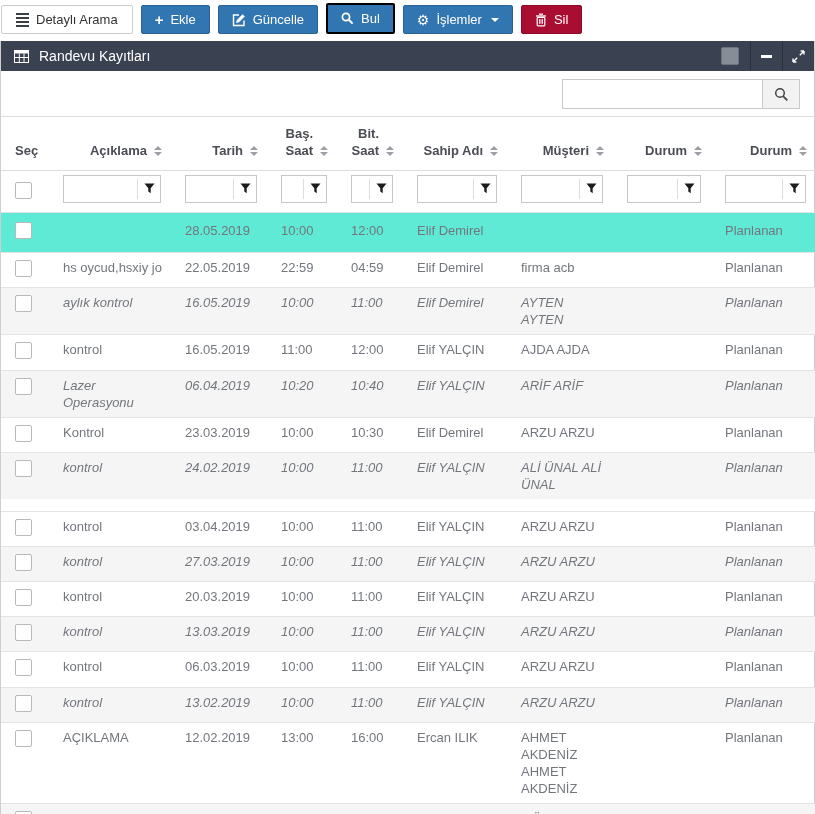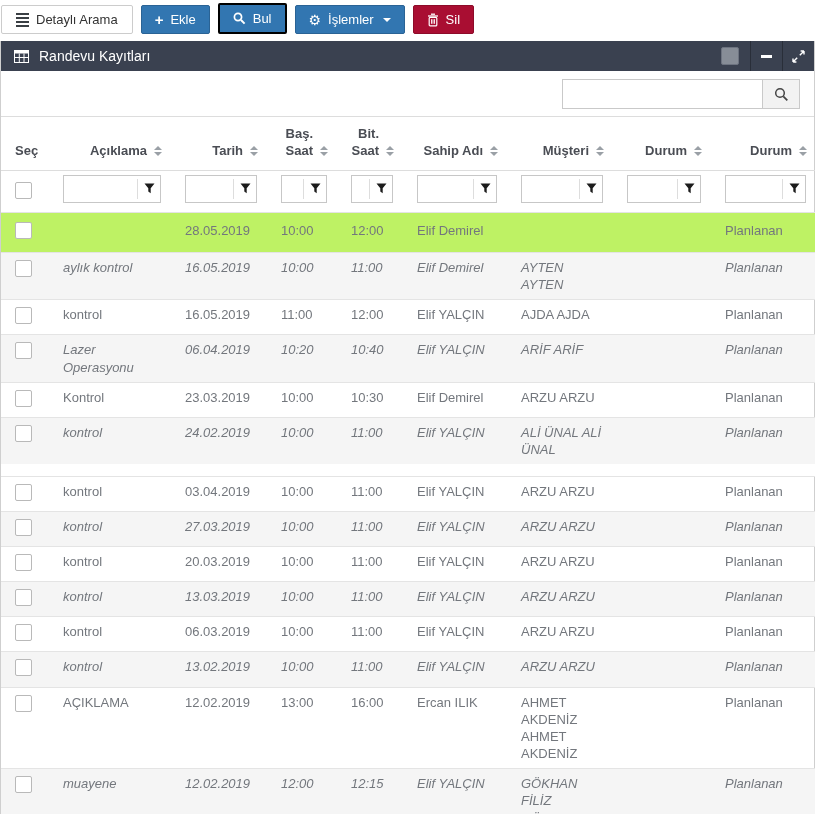--- a/index.html
+++ b/index.html
@@ -65,40 +65,49 @@
   .filter-cell { padding: 4px 10px 9px 14px; }
   .filter-box { display: flex; align-items: center; height: 28px; border: 1px solid #c7c7c7; background: #fff; }
   .filter-box input { flex: 1; min-width: 0; border: 0; outline: none; height: 100%; padding: 0 4px; font-size: 12px; font-family: inherit; }
   .funnel { width: 23px; height: 20px; display: flex; align-items: center; justify-content: center; border-left: 1px solid #ddd; cursor: pointer; }
 
   .cb { display: inline-block; width: 17px; height: 17px; background: #fff; border: 1px solid #b9b9b9; border-radius: 2px; cursor: pointer; }
 
   tbody td { padding: 6px 6px 6px 14px; vertical-align: top; border-top: 1px solid #e4e4e4; line-height: 1.32; }
   tbody td.c-sel { padding-top: 7px; }
   tbody tr.stripe { background: #f5f5f5; font-style: italic; }
-  tbody tr.selected { background: #bef264; padding-left: 36px; }
+  tbody tr.selected { background: #5eead4; padding-left: 36px; }
   tbody tr.selected td { padding-top: 9px; padding-bottom: 9px; }
   tbody tr.spacer td { height: 12px; padding: 0; border-top: 0; background: #fff; }
 </style>
 </head>
 <body>
 
 <div class="toolbar">
   <button class="btn btn-default">
     <span class="menu-icon">
         <i></i>
         <i></i>
         <i></i>
         <i></i>
       </span>
     <span>Detaylı Arama</span>
   </button>
   <button class="btn btn-primary">
     <span class="plus-glyph">+</span>
     <span>Ekle</span>
+  </button>
+  <button class="btn btn-primary">
+    <span style="display:inline-flex;">
+      <svg width="14" height="14" viewBox="0 0 14 14">
+          <path d="M12 7.5V12.5H1.5V2H7" stroke="#fff" stroke-width="1.4" fill="none"></path>
+          <path d="M10.6 1.2l2.2 2.2L7 9.2l-2.9.7.7-2.9z" fill="#fff"></path>
+        </svg>
+    </span>
+    <span>Güncelle</span>
   </button>
   <button class="btn btn-primary btn-find">
     <span style="display:inline-flex;">
       <svg width="13" height="13" viewBox="0 0 13 13">
           <circle cx="5" cy="5" r="3.6" stroke="#fff" stroke-width="1.7" fill="none"></circle>
           <path d="M8 8l3.6 3.6" stroke="#fff" stroke-width="2"></path>
         </svg>
     </span>
     <span>Bul</span>
   </button>
@@ -327,20 +336,31 @@
     <td class="c-sel"><span class="cb"></span></td>
     <td></td>
     <td>28.05.2019</td>
     <td>10:00</td>
     <td>12:00</td>
     <td>Elif Demirel</td>
     <td></td>
     <td></td>
     <td>Planlanan</td>
   </tr>
+        <tr class="">
+    <td class="c-sel"><span class="cb"></span></td>
+    <td>hs oycud,hsxiy jo</td>
+    <td>22.05.2019</td>
+    <td>22:59</td>
+    <td>04:59</td>
+    <td>Elif Demirel</td>
+    <td>firma acb</td>
+    <td></td>
+    <td>Planlanan</td>
+  </tr>
         <tr class="stripe">
     <td class="c-sel"><span class="cb"></span></td>
     <td>aylık kontrol</td>
     <td>16.05.2019</td>
     <td>10:00</td>
     <td>11:00</td>
     <td>Elif Demirel</td>
     <td>AYTEN AYTEN</td>
     <td></td>
     <td>Planlanan</td>

